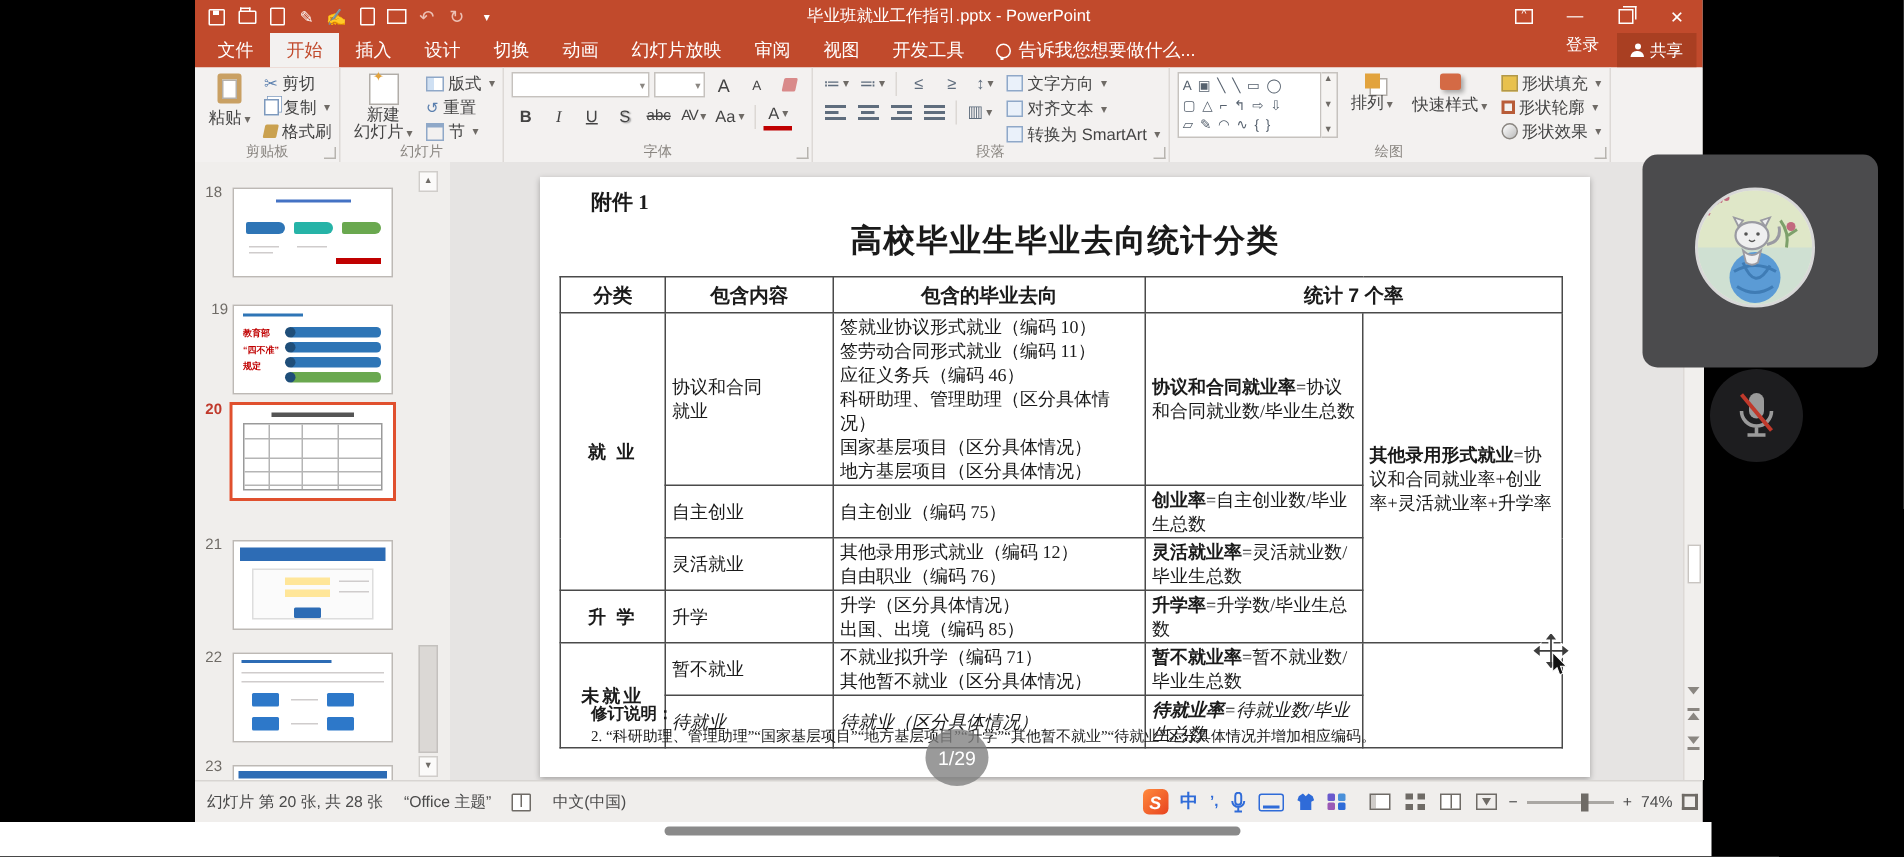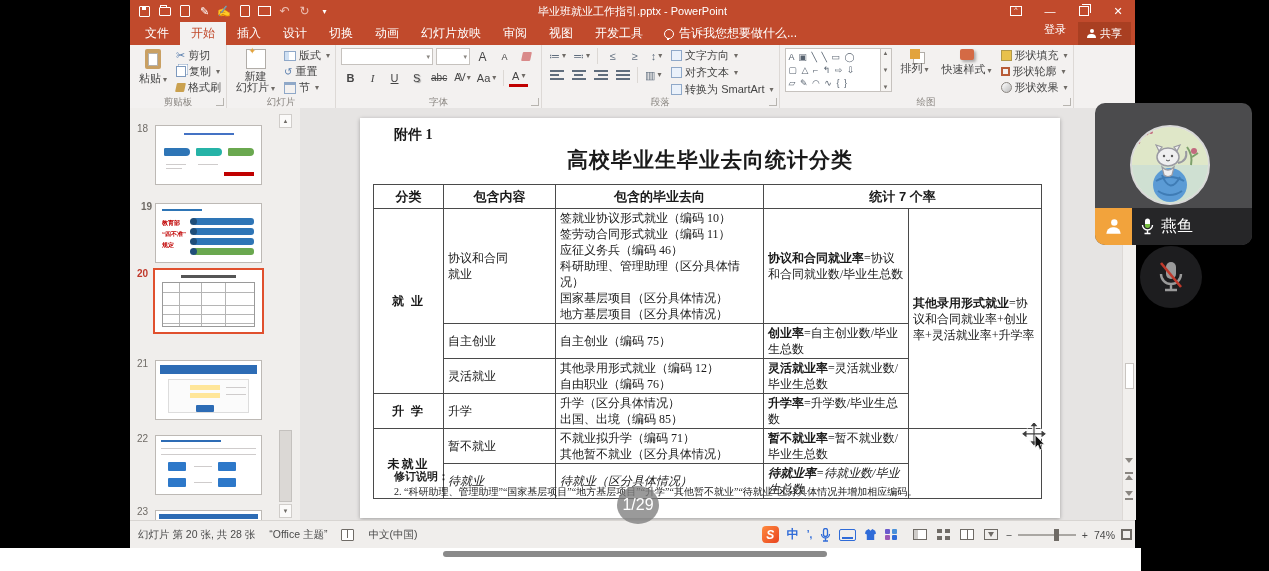--- a/index.html
+++ b/index.html
@@ -188,21 +188,21 @@
   .avatar{position:absolute;left:35px;top:22px;width:80px;height:80px;border-radius:50%;overflow:hidden;border:2px solid #d8d8d8;box-sizing:border-box;background:#e9edda;}
   .cam-row{position:absolute;left:0;bottom:0;width:100%;height:37px;display:flex;}
   .presence{width:37px;height:37px;background:#f2a33c;border-radius:0 0 0 10px;display:flex;align-items:center;justify-content:center;}
   .presence .person-ic{transform:scale(1.6);}
   .namebar{flex:1;background:#262628;border-radius:0 0 10px 0;display:flex;align-items:center;gap:7px;padding:0 9px;}
   .pname{color:#fff;font-size:16px;font-family:"Liberation Serif",serif;}
   .mutebtn{position:absolute;left:1140px;top:246px;width:62px;height:62px;border-radius:50%;background:#1d1d1f;display:flex;align-items:center;justify-content:center;}
 
   
   .badge{position:absolute;left:617px;top:486px;width:42px;height:38px;border-radius:50%;background:rgba(125,125,125,.78);
-         color:#fff;font-size:16px;display:flex;align-items:center;justify-content:center;font-family:"Liberation Sans",sans-serif;}
+         color:#fff;font-size:13px;display:flex;align-items:center;justify-content:center;font-family:"Liberation Sans",sans-serif;}
   .cursor{position:absolute;left:1019px;top:420px;}
 </style>
 </head>
 <body>
 
 <div class="screen">
 
   <div class="bottom-strip"></div>
   <div class="bottom-pill"></div>
 
@@ -457,21 +457,21 @@
           <div class="pill" style="left:8px;top:22px;width:26px;background:#2e75b6;"></div>
           <div class="pill" style="left:40px;top:22px;width:26px;background:#26b3a7;"></div>
           <div class="pill" style="left:72px;top:22px;width:26px;background:#6aa84f;"></div>
           <div class="grayline" style="left:10px;top:38px;width:20px;"></div>
           <div class="grayline" style="left:42px;top:38px;width:20px;"></div>
           <div class="grayline" style="left:10px;top:42px;width:16px;"></div>
           <div class="redline" style="left:68px;top:46px;width:30px;height:4px;"></div>
         </div>
       </div>
 
-      <span class="thumb-num" style="left:4px;top:93px;font-weight:bold;">19</span>
+      <span class="thumb-num" style="left:4px;top:93px;">19</span>
       <div class="thumb" style="top:95px;">
         <div>
           <div class="tline" style="left:6px;top:5px;width:40px;background:#2e75b6;"></div>
           <span class="t19txt" style="left:6px;top:16px;">教育部</span>
           <span class="t19txt" style="left:6px;top:27px;">“四不准”</span>
           <span class="t19txt" style="left:6px;top:38px;">规定</span>
           <div class="bar19" style="top:14px;background:#2e75b6;"></div>
           <div class="bar19" style="top:24px;background:#2e75b6;"></div>
           <div class="bar19" style="top:34px;background:#2e75b6;"></div>
           <div class="bar19" style="top:44px;background:#6aa84f;"></div>
@@ -686,38 +686,20 @@
         <path d="M24 54 q14 -8 28 0 M26 64 q12 8 24 0 M30 48 q8 20 18 2" stroke="#3f7cb5" stroke-width="2" fill="none"></path>
         <ellipse cx="36" cy="30" rx="11" ry="9" fill="#efeff0" stroke="#9a9aa2" stroke-width="1.5"></ellipse>
         <path d="M27 24 l-3 -6 l6 2 Z M45 24 l3 -6 l-6 2 Z" fill="#efeff0" stroke="#9a9aa2" stroke-width="1.2"></path>
         <path d="M30 40 q6 6 12 0 l-2 8 q-4 3 -8 0 Z" fill="#efeff0" stroke="#9a9aa2" stroke-width="1.2"></path>
         <path d="M46 36 q10 -2 8 -12" stroke="#9a9aa2" stroke-width="2" fill="none"></path>
         <circle cx="32" cy="29" r="1.2" fill="#555"></circle>
           <circle cx="40" cy="29" r="1.2" fill="#555"></circle>
         <path d="M34 33 q2 2 4 0" stroke="#555" stroke-width="1" fill="none"></path>
       </svg>
     </div>
-    <div class="cam-row">
-      <div class="presence">
-        <span class="person-ic"></span>
-      </div>
-      <div class="namebar">
-        <svg width="13" height="17" viewBox="0 0 13 17">
-          <defs>
-              <linearGradient id="micg" x1="0" y1="0" x2="0" y2="1">
-            <stop offset="55%" stop-color="#ffffff"></stop>
-                <stop offset="55%" stop-color="#7ac143"></stop>
-          </linearGradient>
-            </defs>
-          <rect x="4" y="0.5" width="5" height="9.5" rx="2.5" fill="url(#micg)"></rect>
-          <path d="M1.5 7 a5 5 0 0 0 10 0 M6.5 12.5 V15.5 M3.5 15.5 h6" fill="none" stroke="#fff" stroke-width="1.4"></path>
-        </svg>
-        <span class="pname">燕鱼</span>
-      </div>
-    </div>
   </div>
 
   <div class="mutebtn">
     <svg width="26" height="34" viewBox="0 0 26 34">
       <rect x="8" y="2" width="10" height="17" rx="5" fill="#9a9a9a"></rect>
       <path d="M3 14 a10 10 0 0 0 20 0 M13 24.5 V30 M7 30 h12" fill="none" stroke="#9a9a9a" stroke-width="2.4"></path>
       <line x1="3" y1="3" x2="23" y2="27" stroke="#c0392b" stroke-width="2.6"></line>
     </svg>
   </div>
 

